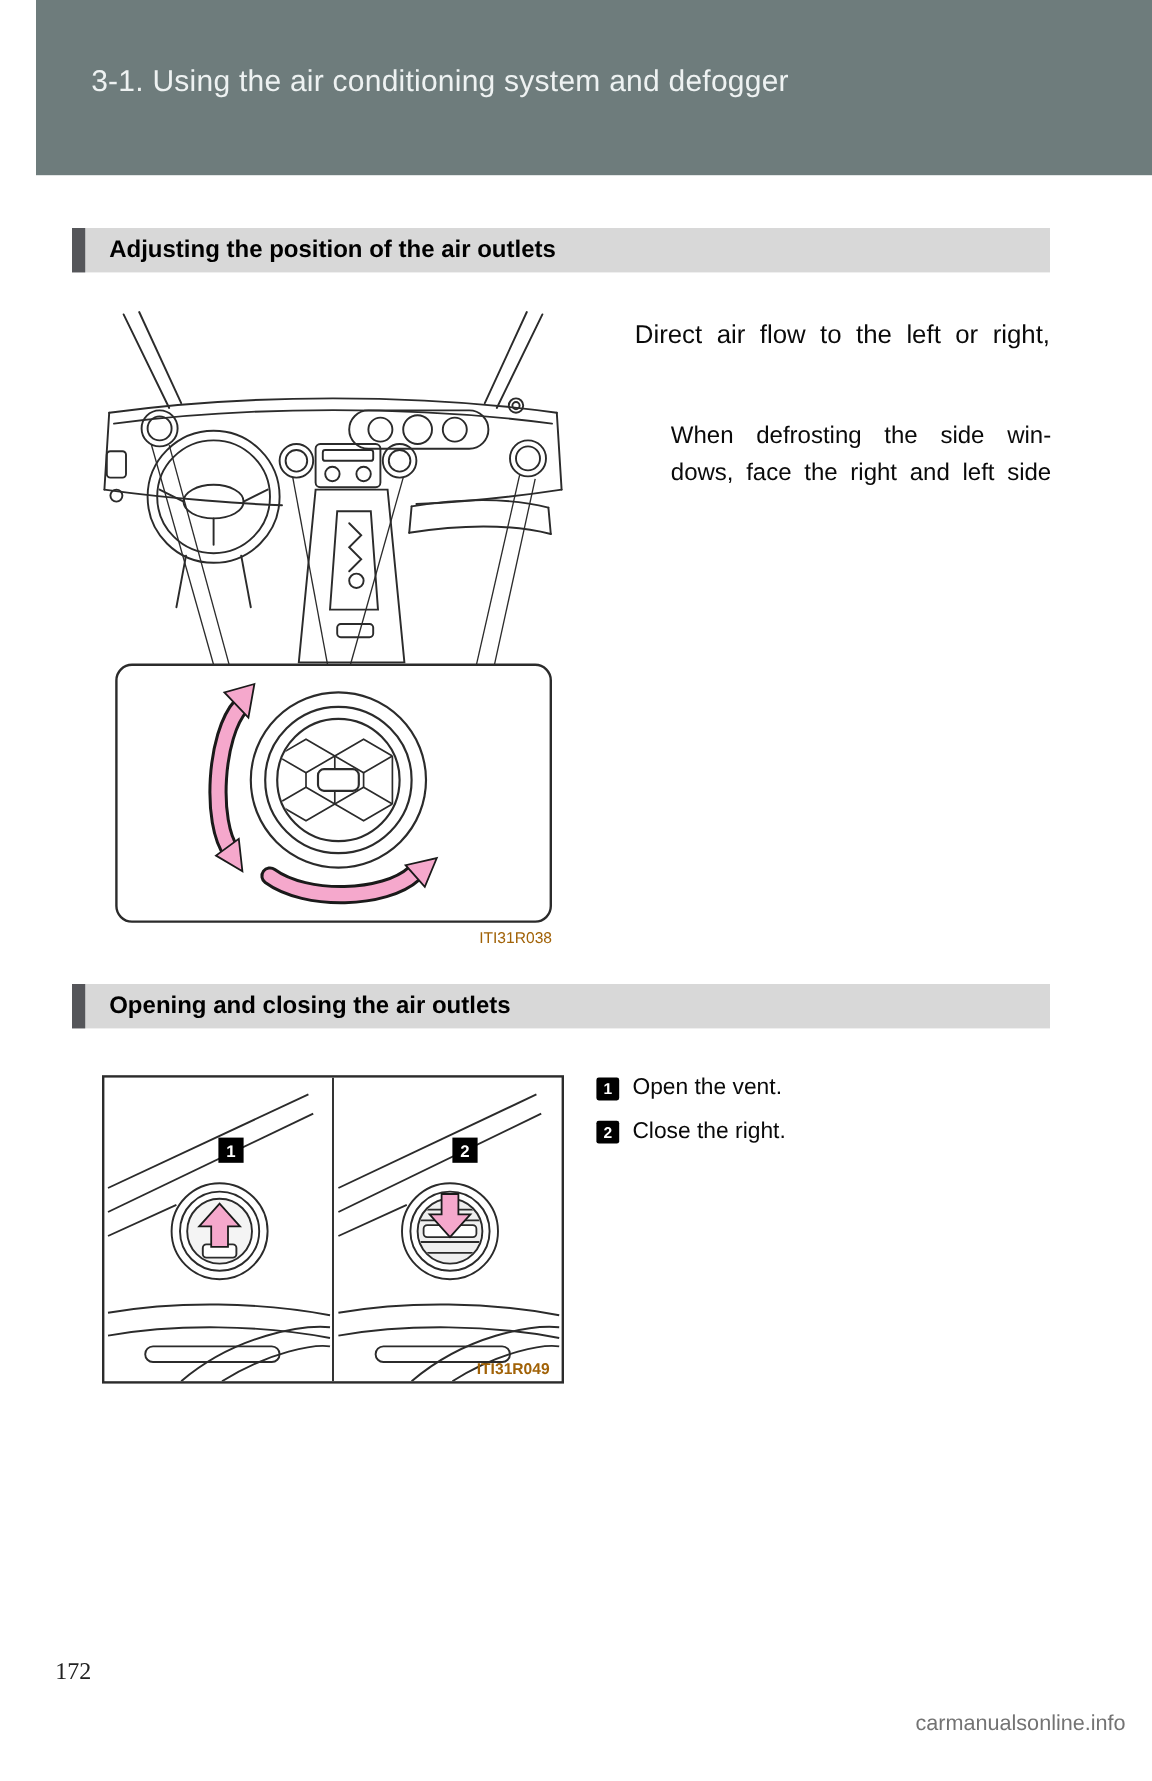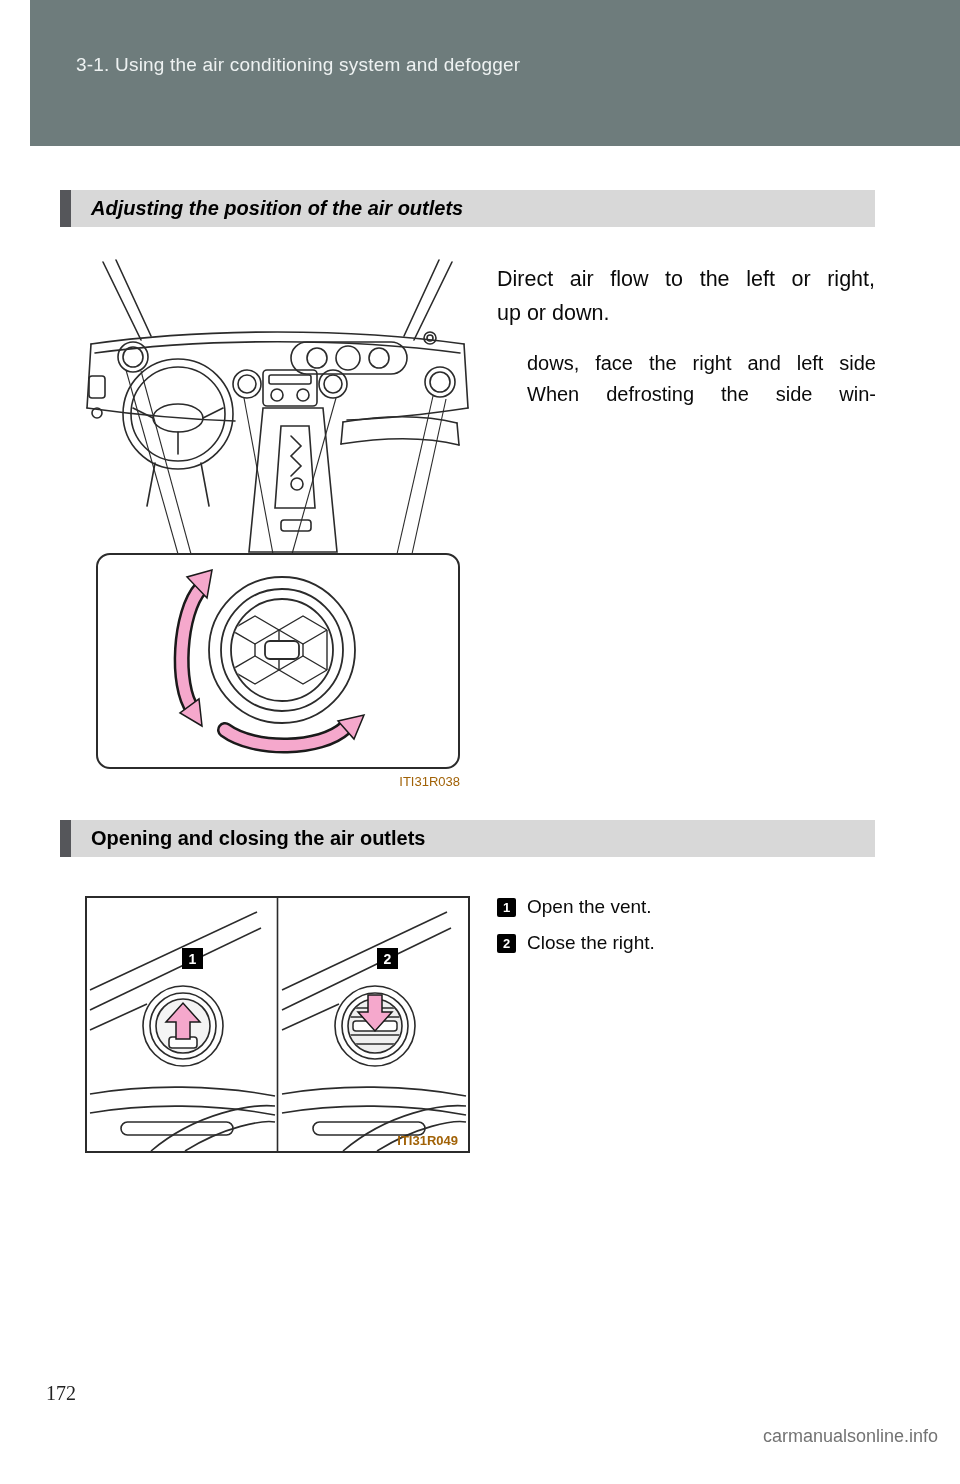--- a/index.html
+++ b/index.html
@@ -5,42 +5,42 @@
   html,body { margin:0; padding:0; }
   body {
     width:960px; height:1484px; position:relative; background:#ffffff;
     font-family:"Liberation Sans", sans-serif; color:#0a0a0a; overflow:hidden;
   }
   .header-band {
     position:absolute; left:30px; top:0; width:930px; height:146px;
     background:#6e7c7c;
   }
   .header-title {
-    position:absolute; left:46px; top:54px; font-size:19px; color:#eef2f2;
+    position:absolute; left:46px; top:54px; font-size:25px; color:#eef2f2;
     letter-spacing:0.2px;
   }
   .section-bar {
     position:absolute; left:60px; width:815px; height:37px; background:#d8d8d8;
     display:flex; align-items:center;
   }
   .section-accent { width:11px; height:37px; background:#55565a; flex:none; }
   .section-title { font-size:20px; font-weight:bold; color:#000; padding-left:20px; white-space:nowrap; }
-  .bar1 { top:190px;font-style:italic; }
+  .bar1 { top:190px; }
   .bar2 { top:820px; }
   .fig1 { position:absolute; left:85px; top:258px; width:385px; height:535px; }
   .fig2 {
     position:absolute; left:85px; top:896px; width:381px; height:253px;
     border:2px solid #2b2b2b; background:#fff;
   }
   .fig-label { position:absolute; font-size:13px; color:#a16207; }
   .fig1-label { right:10px; top:516px; }
   .fig2-label { right:10px; bottom:3px;font-weight:bold; }
   .body-text { position:absolute; left:497px; top:262px; width:378px; font-size:21.5px; line-height:34px; }
   .note-text { position:absolute; left:527px; top:348px; width:349px; font-size:20px; line-height:31px; }
-  .jline { text-align:justify; text-align-last:justify; }
+  .jline { text-align:justify; text-align-last:justify;margin-left:32px; }
   .list-item { position:absolute; left:497px; display:flex; align-items:center; gap:11px; }
   .item1 { top:896px; }
   .item2 { top:932px; }
   .num-badge {
     width:19px; height:19px; background:#000; color:#fff; font-size:13px; font-weight:bold;
     display:flex; align-items:center; justify-content:center; border-radius:2px; flex:none;
   }
   .item-label { font-size:19px; }
   .fig-badge {
     position:absolute; width:21px; height:21px; background:#000; color:#fff;
@@ -159,25 +159,24 @@
         <path d="M140,472 C170,494 236,492 260,470" stroke="#1a1a1a" stroke-width="16" fill="none" stroke-linecap="round"></path>
         <path d="M140,472 C170,494 236,492 260,470" stroke="#f5a8cc" stroke-width="11" fill="none" stroke-linecap="round"></path>
         <polygon points="279,457 269,481 253,463" fill="#f5a8cc" stroke="#1a1a1a" stroke-width="1.5"></polygon>
       </g>
     </svg>
     <div class="fig-label fig1-label">ITI31R038</div>
   </div>
 
   <div class="body-text">
     <div class="jline">Direct air flow to the left or right,</div>
-    <div>up or down.</div>
   </div>
   <div class="note-text">
+    <div class="jline">When defrosting the side win-</div>
     <div class="jline">dows, face the right and left side</div>
-    <div class="jline">When defrosting the side win-</div>
   </div>
 
   <div class="section-bar bar2">
     <div class="section-accent"></div>
     <div class="section-title">Opening and closing the air outlets</div>
   </div>
 
   <div class="fig2">
     <svg width="381" height="253" viewBox="0 0 381 253">
       <defs>

